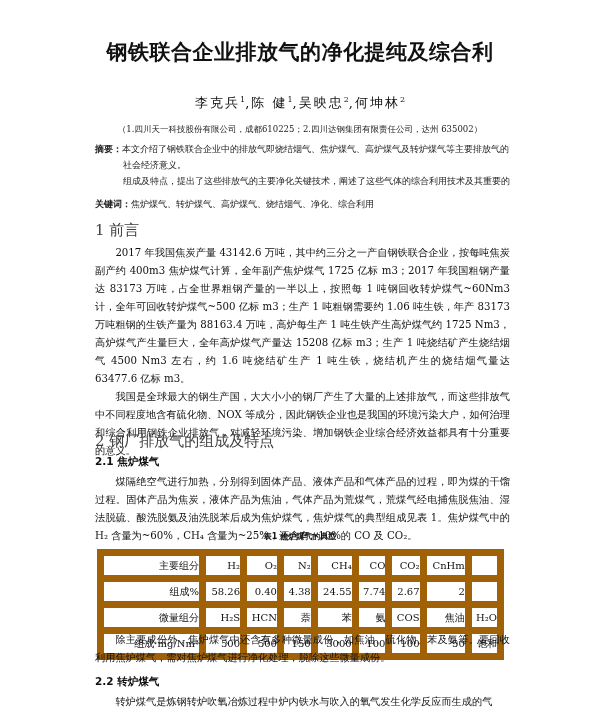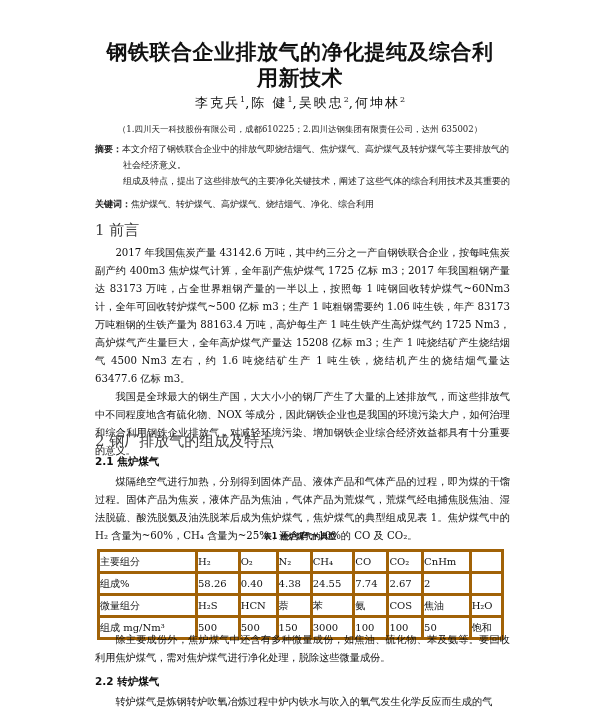--- a/index.html
+++ b/index.html
@@ -10,30 +10,29 @@
   .authors sup { font-size: 8px; letter-spacing: 0; }
   .affil { position: absolute; left: 0; top: 124px; width: 600px; text-align: center; font-size: 8.5px; color: #222; }
   .abs { position: absolute; left: 95px; width: 415px; font-size: 9px; line-height: 16px; color: #222; }
   .abs .lbl { font-weight: bold; font-family: "DejaVu Sans", sans-serif; }
   .sec { position: absolute; left: 95px; font-size: 15px; font-family: "DejaVu Serif", serif; color: #404040; }
   .sub { position: absolute; left: 95px; font-size: 10.5px; font-weight: bold; font-family: "DejaVu Sans", sans-serif; }
   .para { position: absolute; left: 95px; width: 415px; font-size: 10.2px; line-height: 18px; text-align: justify; color: #111; }
   .para p { margin: 0; text-indent: 2em; }
   .caption { position: absolute; left: 0; top: 531px; width: 600px; text-align: center; font-size: 8px; font-weight: bold; font-family: "DejaVu Sans", sans-serif; }
   table.t1 { position: absolute; left: 97px; top: 549px; width: 407px; border-collapse: collapse; font-size: 10px; }
-  table.t1 td { border: 3px solid #a16207; text-align: left; height: 19px; padding: 0; }
+  table.t1 td { border: 7px solid #a16207; text-align: right; height: 19px; padding: 0; }
   table.t1 td.h { width: 95px; }
 </style>
 </head>
 <body>
 
 <div class="page">
 
   <div class="title" style="top:38px;">钢铁联合企业排放气的净化提纯及综合利</div>
-  <div class="title" style="top:64px;">用新技术</div>
 
   <div class="authors">
     <span>李克兵</span><sup>1</sup>,<span>陈 健</span><sup>1</sup>,<span>吴映忠</span><sup>2</sup>,<span>何坤林</span><sup>2</sup>
   </div>
 
   <div class="affil">（1.四川天一科技股份有限公司，成都610225；2.四川达钢集团有限责任公司，达州 635002）</div>
 
   <div class="abs" style="top:141px;">
     <div><span class="lbl">摘要：</span><span>本文介绍了钢铁联合企业中的排放气即烧结烟气、焦炉煤气、高炉煤气及转炉煤气等主要排放气的</span></div>
     <div style="padding-left:28px;">社会经济意义。</div>

